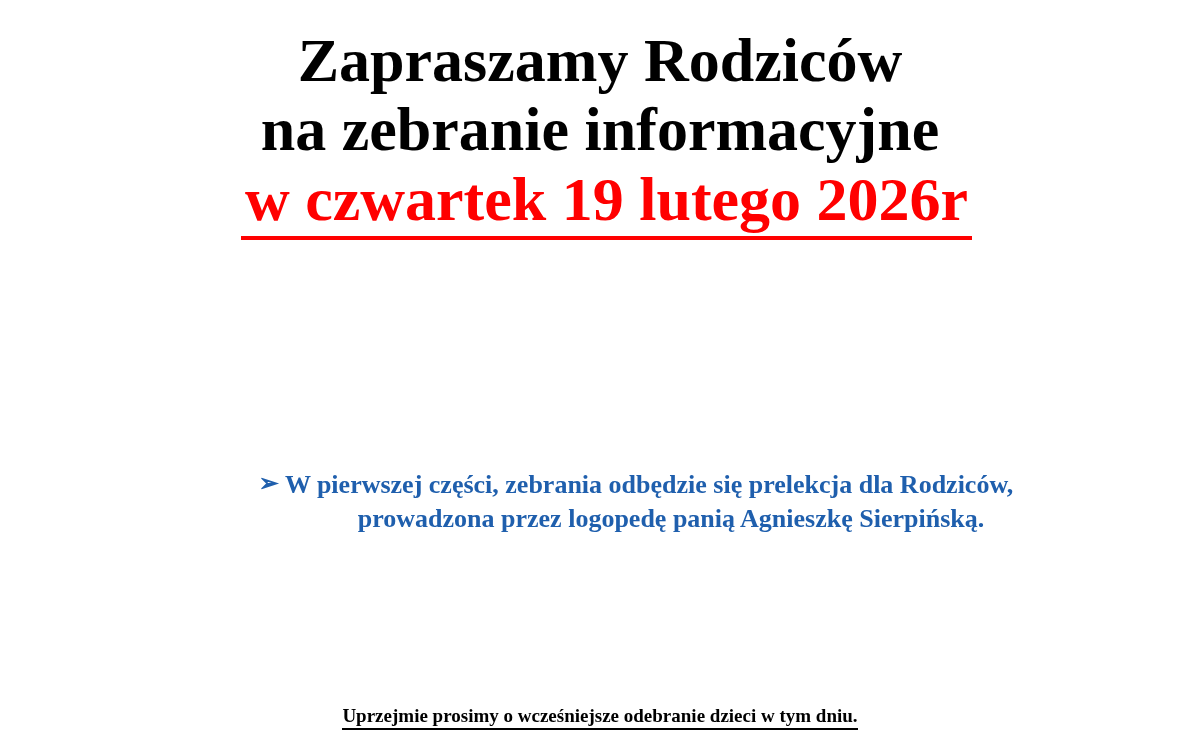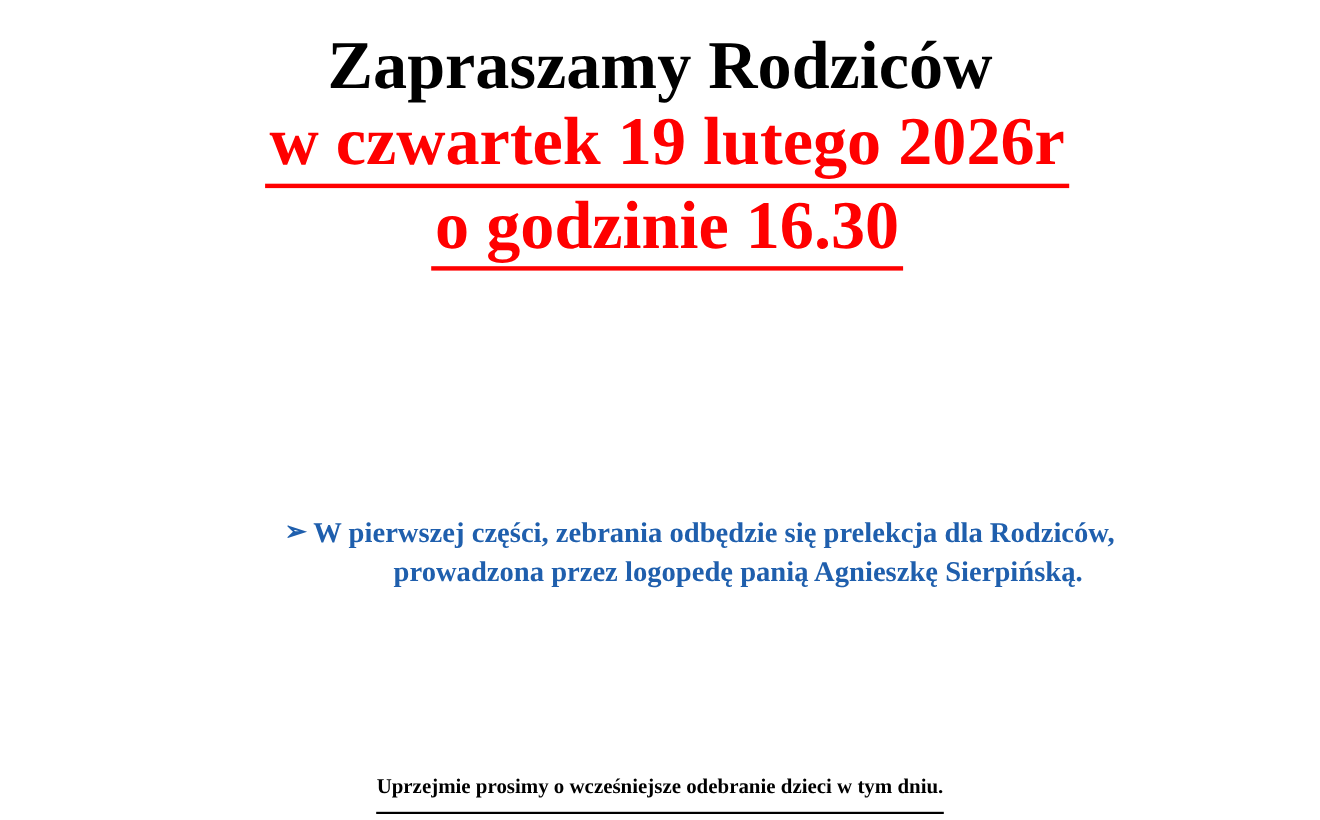--- a/index.html
+++ b/index.html
@@ -81,33 +81,33 @@
     top: 705px;
     width: 1200px;
     text-align: center;
   }
   .footer-text {
     display: inline-block;
     font-size: 19px;
     font-weight: bold;
     color: #000000;
     border-bottom: 2px solid #000000;
-    padding-bottom: 11px;
+    padding-bottom: 1px;
     white-space: nowrap;
   }
 </style>
 </head>
 <body>
 
 <div class="slide">
 
   <div class="heading">
     <span class="heading-line">Zapraszamy Rodziców</span>
+    <span class="heading-line">na zebranie informacyjne</span>
     <span class="heading-line red"><span class="u">w czwartek  19 lutego 2026r</span></span>
-    <span class="heading-line red"><span class="u">o godzinie 16.30</span></span>
   </div>
 
   <div class="bullets">
     <div class="bullet-row">
       <span class="arrow">➢</span><span>W pierwszej części, zebrania odbędzie się prelekcja dla Rodziców,</span>
     </div>
     <div class="bullet-row indent">
       <span>prowadzona przez logopedę panią Agnieszkę Sierpińską.</span>
     </div>
   </div>

